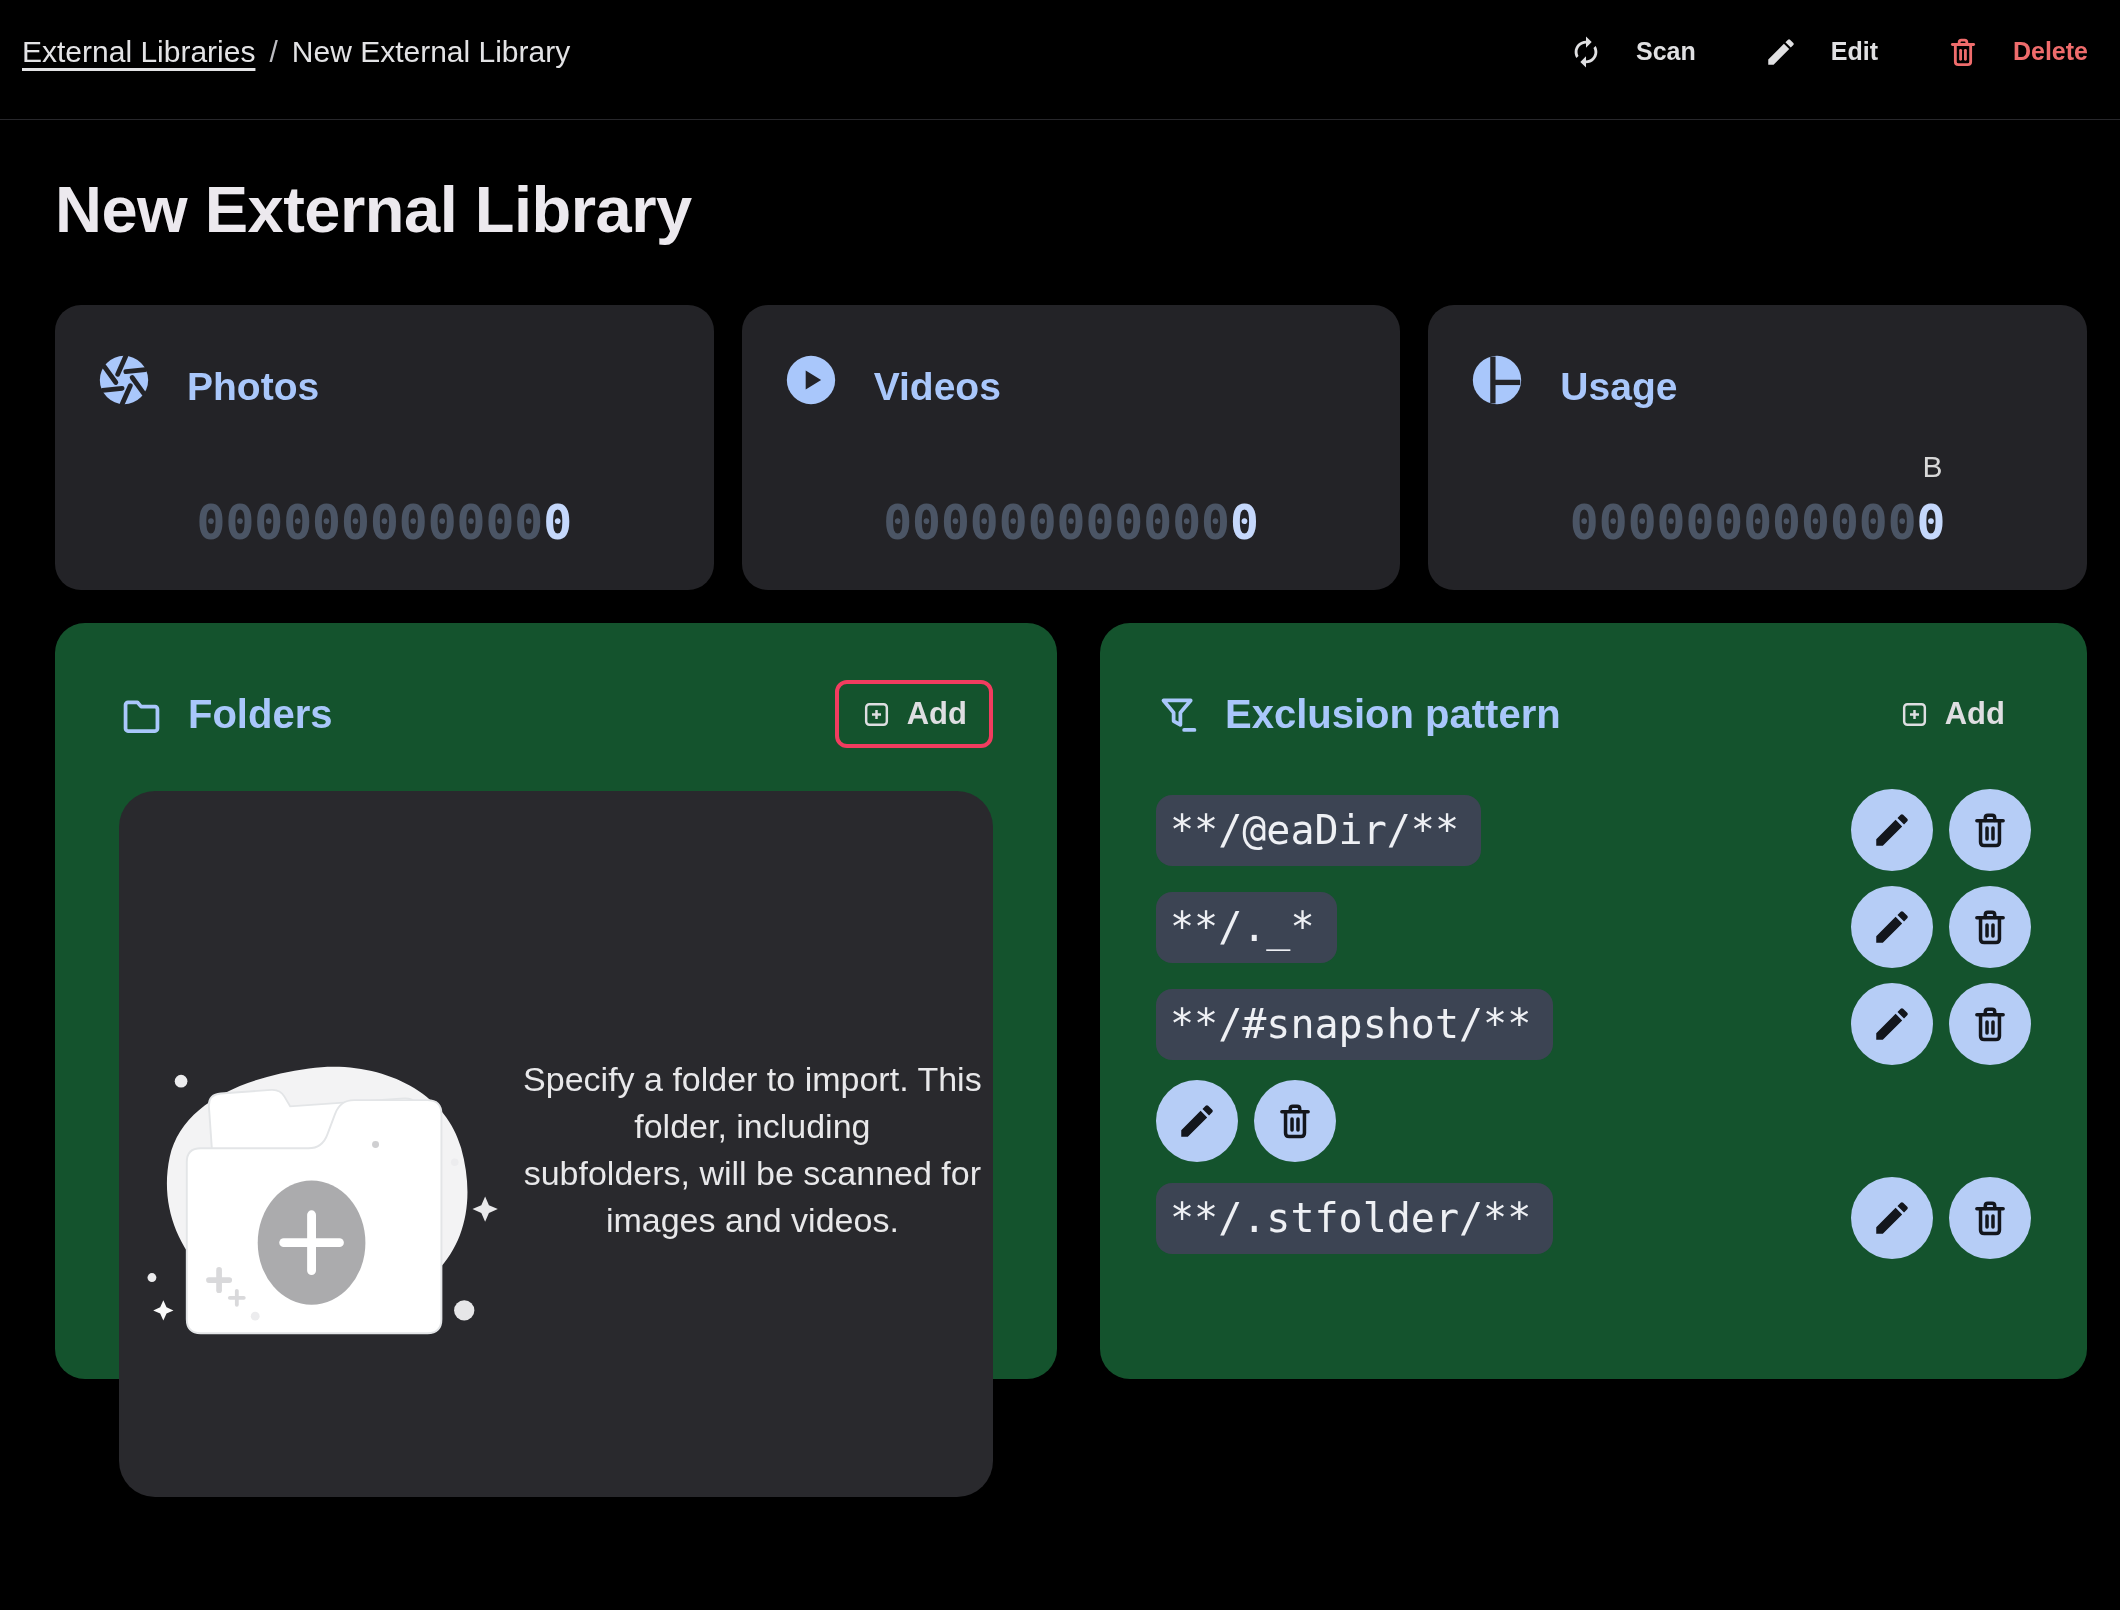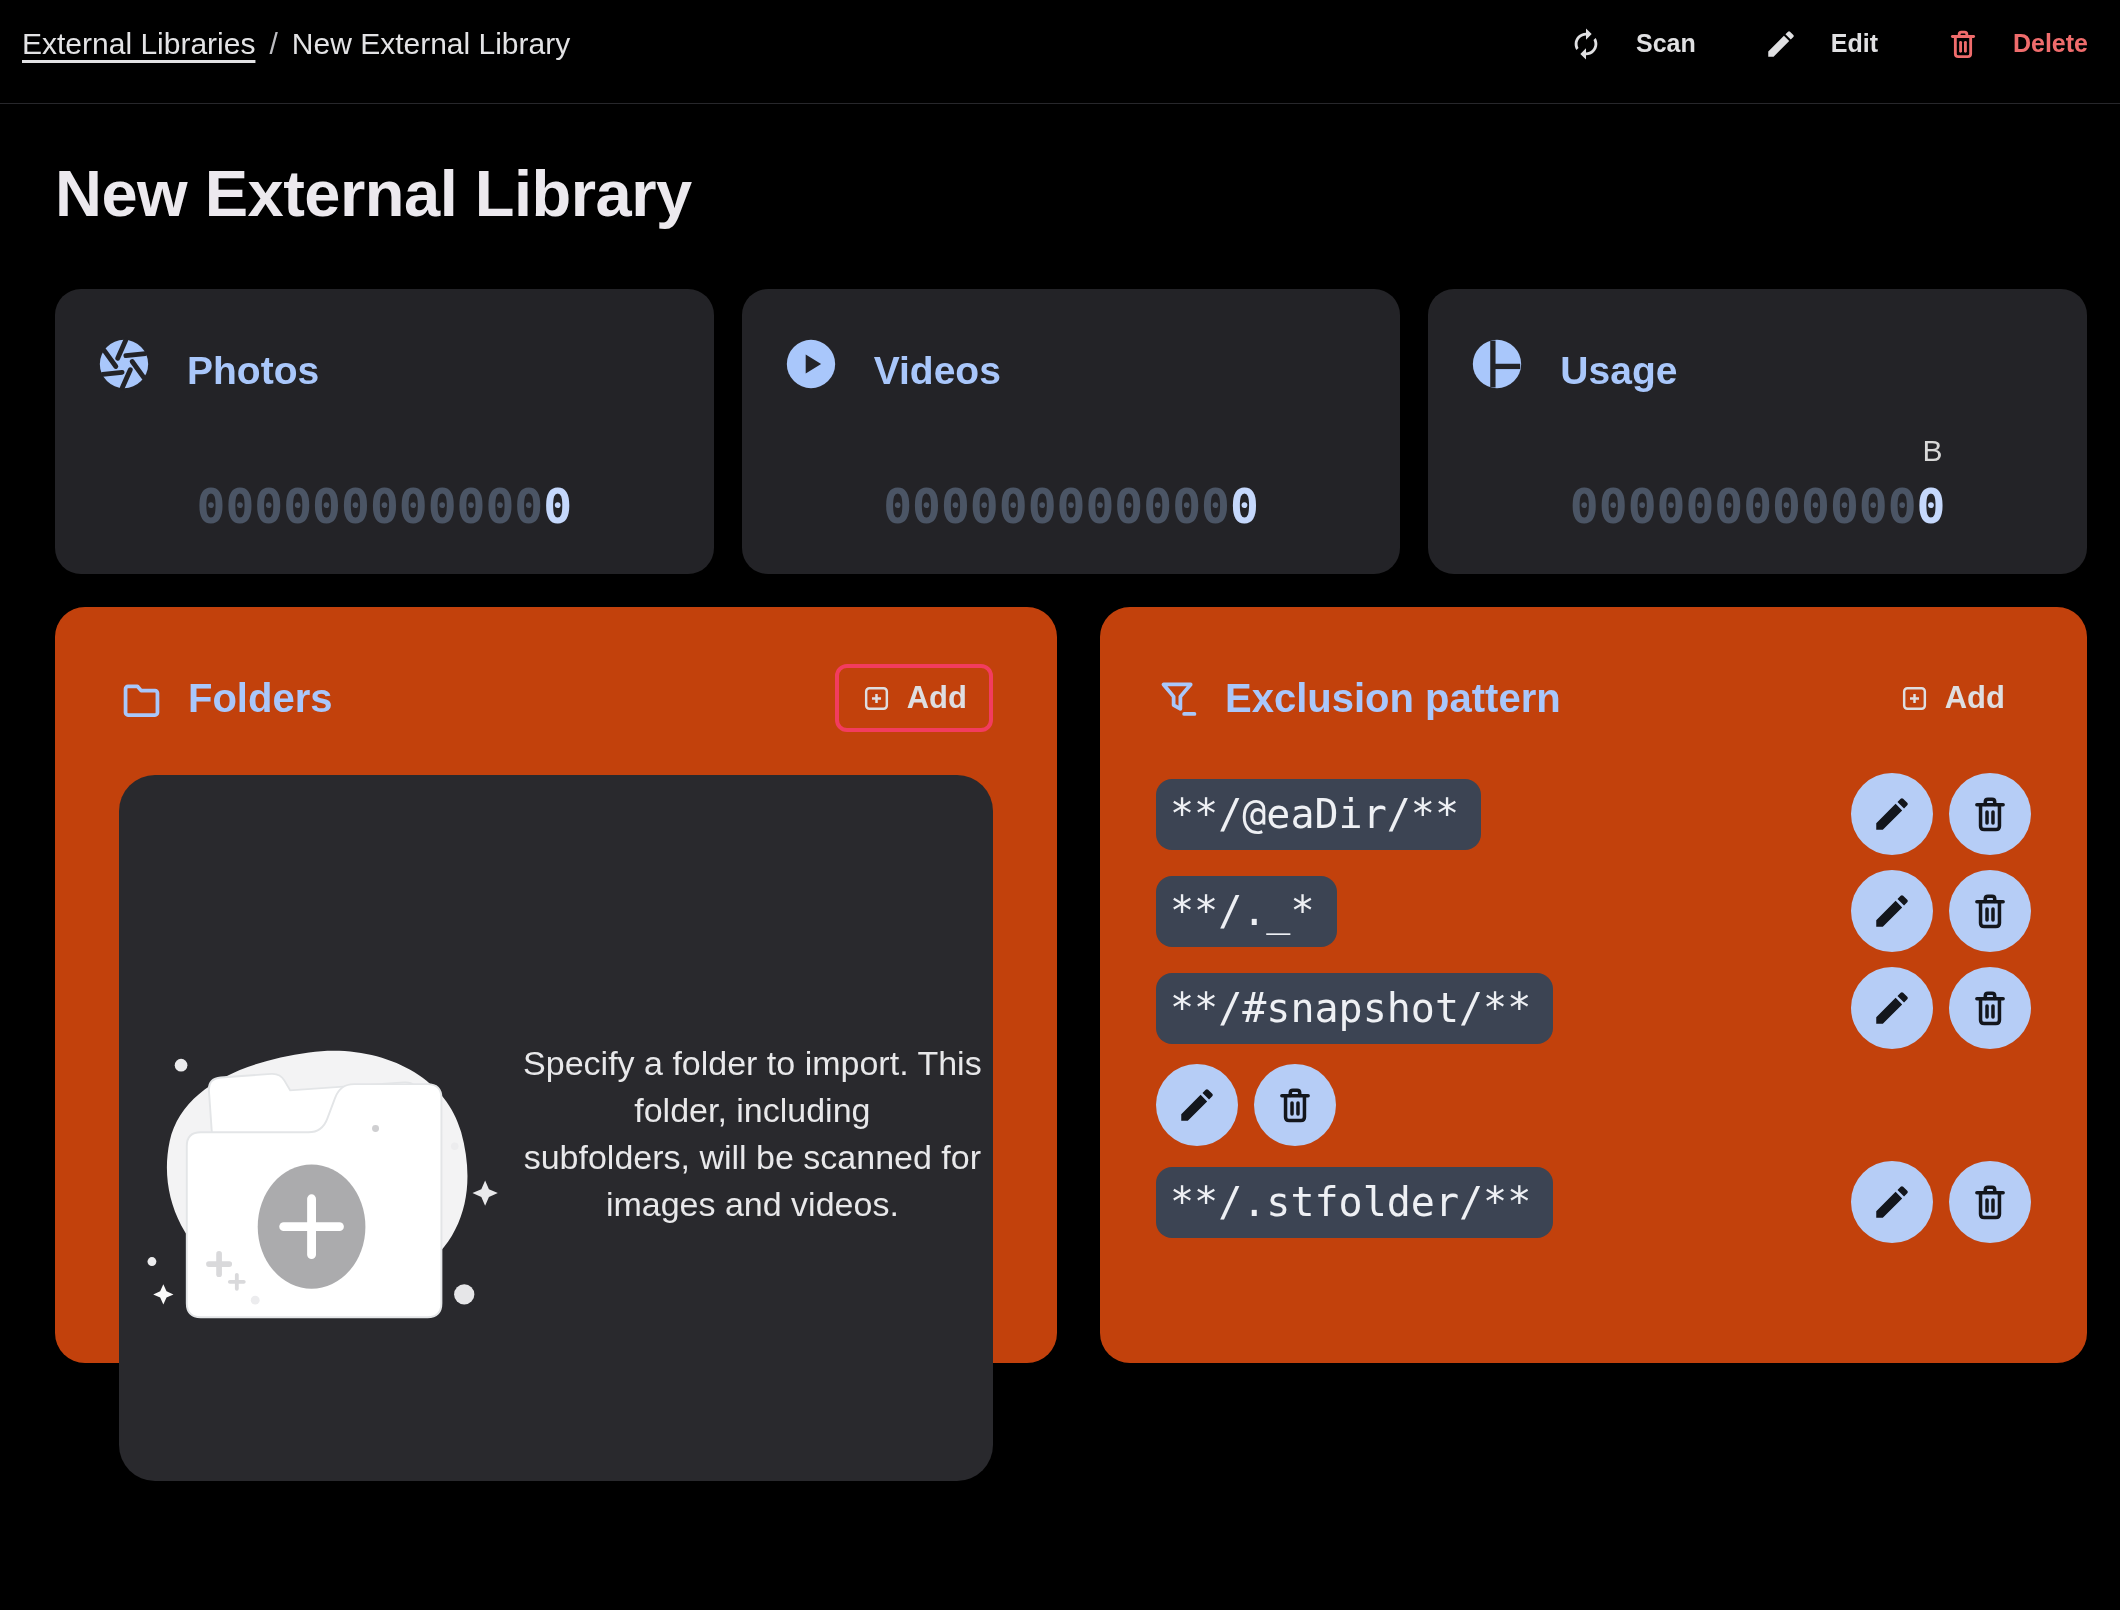--- a/index.html
+++ b/index.html
@@ -1,20 +1,20 @@
 <!DOCTYPE html>
 <html><head>
 <meta charset="utf-8">
 <style>
   * { box-sizing: border-box; margin: 0; padding: 0; }
   html,body { width: 2120px; height: 1610px; background:#000; overflow:hidden;
     font-family:"Liberation Sans", sans-serif; color:#e4e4e6; }
 
   
-  .topbar { height:104px; display:flex; align-items:center; justify-content:space-between;
+  .topbar { height:120px; display:flex; align-items:center; justify-content:space-between;
     padding:0 32px 16px 22px; border-bottom:1px solid #27272b; }
   .breadcrumb { font-size:30px; font-weight:500; display:flex; align-items:center; gap:14px; }
   .breadcrumb a { color:#e3e3e5; text-decoration:underline; text-underline-offset:6px; cursor:pointer; }
   .breadcrumb .sep { color:#bdbdc2; }
   .breadcrumb .current { color:#e3e3e5; }
   .actions { display:flex; align-items:center; gap:68px; }
   .action-btn { display:flex; align-items:center; gap:33px; background:none; border:none;
     color:#e0e0e2; font-family:inherit; font-size:25px; font-weight:600; cursor:pointer; }
   .action-btn svg { width:34px; height:34px; display:block; }
   .action-btn.danger { color:#ef6c6c; }
@@ -31,21 +31,21 @@
   .stat-number-wrap { position:absolute; top:193px; left:0; right:0; text-align:center; }
   .stat-number { position:relative; display:inline-block;
     font-family:"DejaVu Sans Mono", monospace; font-size:48px; font-weight:700; line-height:1; }
   .stat-number .dim { color:#4b5565; }
   .stat-number .val { color:#c5d8fc; }
   .stat-unit { position:absolute; top:-46px; right:3px; font-family:"Liberation Sans", sans-serif;
     font-size:30px; font-weight:500; color:#d8d8d8; }
 
   
   .main { display:flex; gap:43px; margin:33px 33px 0 55px; }
-  .panel { height:756px; background:#c2410c; border-radius:30px; }
+  .panel { height:756px; background:#14532d; border-radius:30px; }
   .panel-head { display:flex; align-items:center; justify-content:space-between; height:70px; }
   .panel-title { display:flex; align-items:center; gap:24px; color:#a9c7fb; }
   .panel-title svg { width:45px; height:45px; display:block; }
   .panel-title .t { font-size:40px; font-weight:700; }
   .add-btn { display:flex; align-items:center; gap:15px; background:none; cursor:pointer;
     border:4px solid transparent; border-radius:12px; padding:12px 22px;
     color:#dedee1; font-family:inherit; font-size:31px; font-weight:600; }
   .add-btn svg { width:31px; height:31px; display:block; }
   .add-btn.focused { border-color:#f23c5f; }
 

